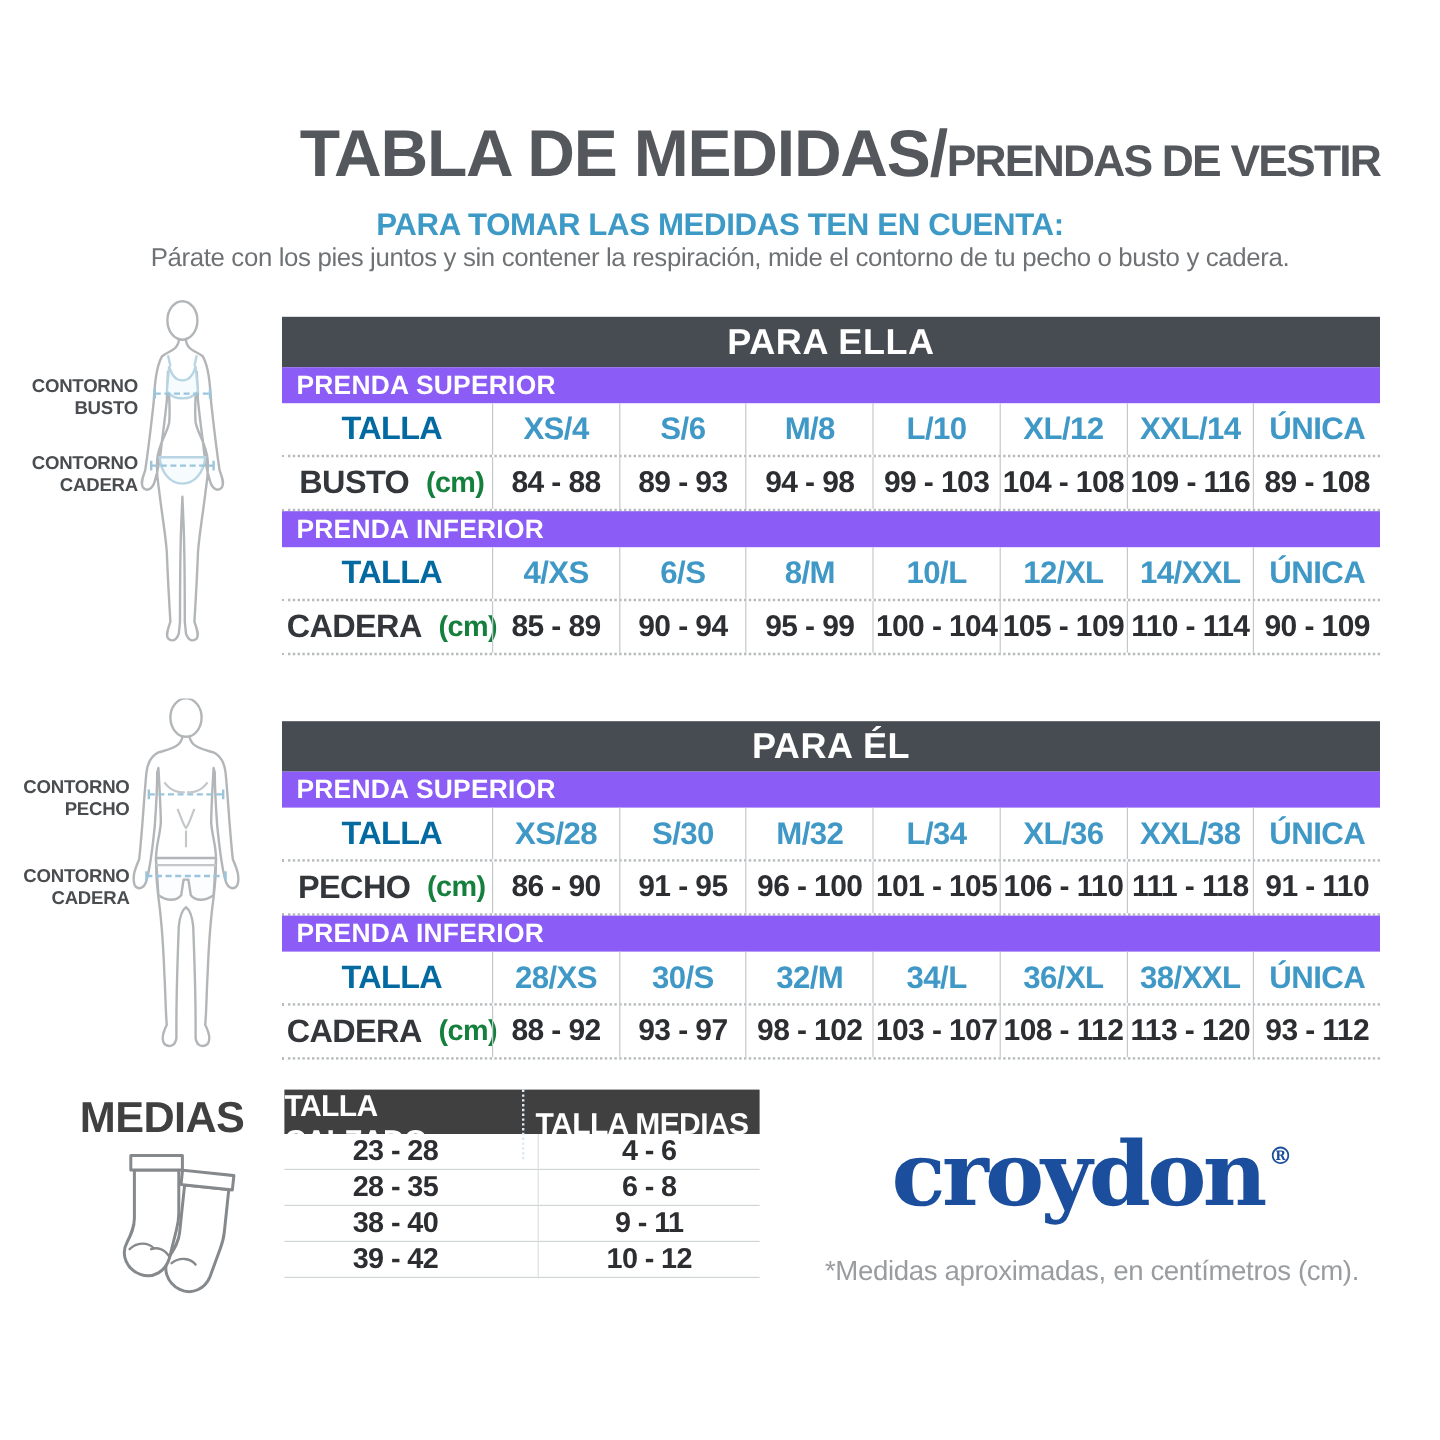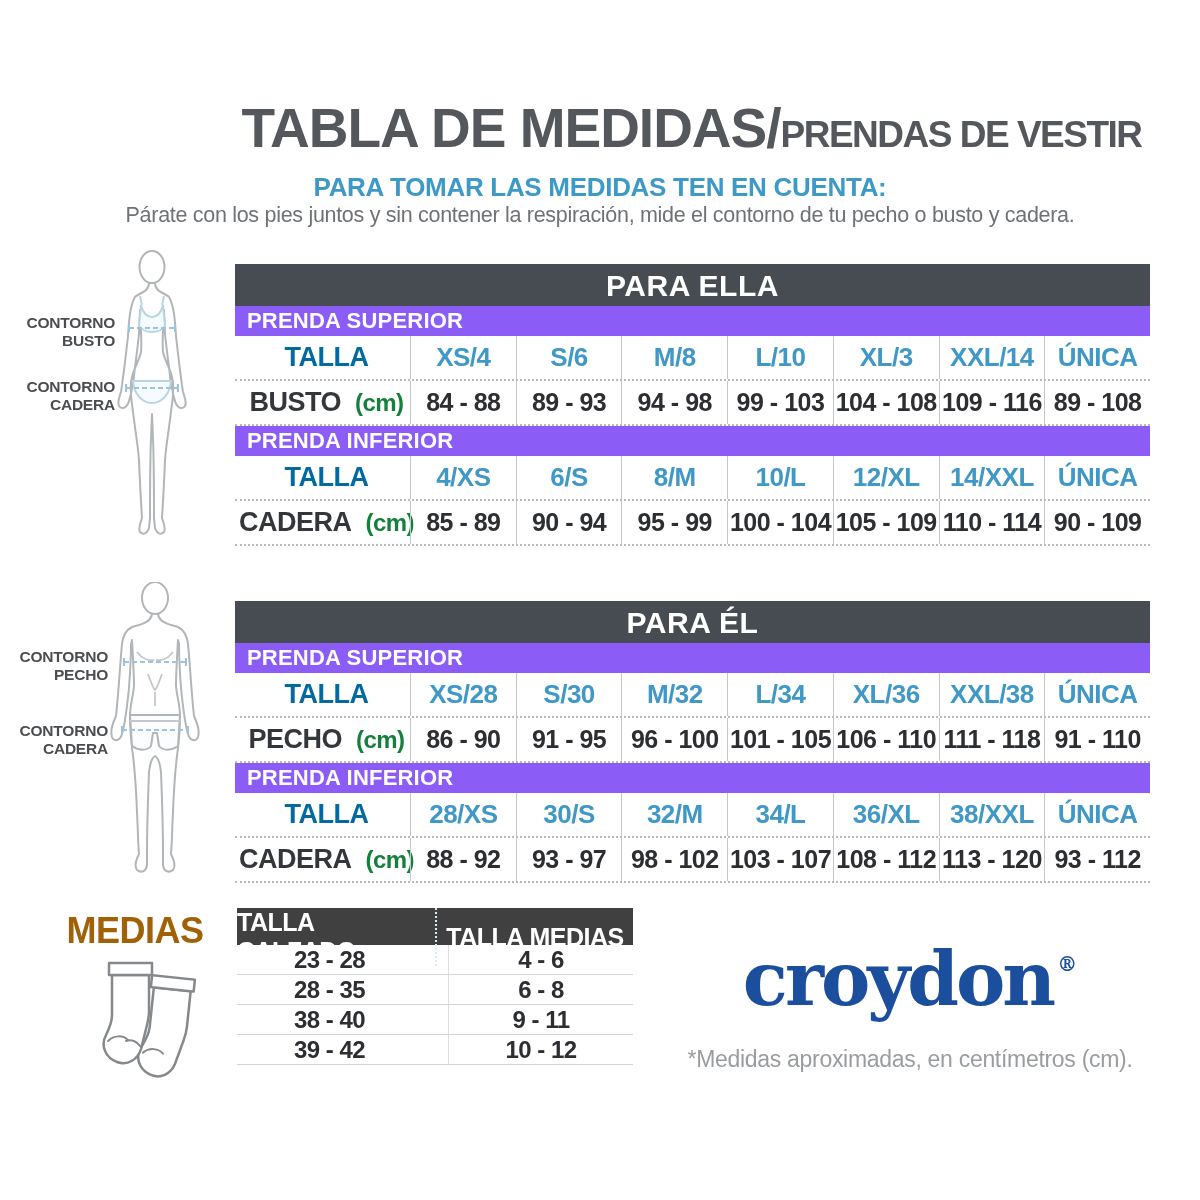--- a/index.html
+++ b/index.html
@@ -1,21 +1,21 @@
 <!DOCTYPE html>
 <html><head>
 <meta charset="utf-8">
 <style>
   html,body{margin:0;padding:0;}
   body{font-family:"Liberation Sans",sans-serif;background:#fff;}
   .page{position:relative;width:1200px;height:1200px;background:#ffffff;overflow:hidden;}
   .abs{position:absolute;}
 
   
-  #title{left:233px;top:96px;width:917px;display:flex;align-items:baseline;justify-content:center;white-space:nowrap;}
+  #title{left:233px;top:96px;width:917px;display:flex;align-items:baseline;justify-content:flex-end;white-space:nowrap;}
   #title .main{font-size:55px;font-weight:bold;color:#54575c;letter-spacing:-1px;}
   #title .sub{font-size:37px;font-weight:bold;color:#54575c;letter-spacing:-1.5px;}
   #subtitle{left:100px;top:172px;width:1000px;text-align:center;font-size:26px;font-weight:bold;color:#3d99c6;white-space:nowrap;letter-spacing:-0.3px;}
   #instruction{left:95px;top:203px;width:1010px;text-align:center;font-size:21.5px;color:#6f7275;white-space:nowrap;letter-spacing:-0.3px;}
 
   
   .size-table{position:absolute;left:235px;width:915px;}
   #table-ella{top:264px;}
   #table-el{top:601px;}
   .bar-dark{height:42px;background:#474c52;color:#ffffff;font-size:30px;font-weight:bold;text-align:center;line-height:43px;letter-spacing:0.5px;}
@@ -26,21 +26,21 @@
   .talla-row{border-bottom:2px dotted #b7bbbd;}
   .value-row{border-bottom:2px dotted #b7bbbd;}
   .label-cell{justify-content:flex-start;padding-left:8px;}
   .talla-label{color:#0369a1;font-size:27px;font-weight:bold;letter-spacing:-0.5px;}
   .size-cell{color:#3f98c6;font-size:26px;font-weight:bold;letter-spacing:-0.5px;}
   .measure-cell .m{color:#33363a;font-size:27px;font-weight:bold;letter-spacing:-0.5px;}
   .measure-cell .u{color:#15803d;font-size:24px;font-weight:bold;margin-left:14px;letter-spacing:-0.5px;}
   .value-cell{color:#2c2e31;font-size:25px;font-weight:bold;letter-spacing:-0.5px;}
 
   
-  #medias-heading{left:50px;top:910px;width:170px;text-align:center;font-size:36px;font-weight:bold;color:#a16207;letter-spacing:-0.5px;}
+  #medias-heading{left:50px;top:910px;width:170px;text-align:center;font-size:36px;font-weight:bold;color:#404040;letter-spacing:-0.5px;}
   #medias-table{left:237px;top:908px;width:396px;}
   .medias-header{display:grid;grid-template-columns:1fr 1fr;height:37px;background:#404040;}
   .medias-header .hc{color:#fff;font-weight:bold;font-size:25px;display:flex;align-items:center;justify-content:center;letter-spacing:-0.5px;}
   .medias-header .hc + .hc{border-left:2px dotted #dcecf5;box-sizing:border-box;}
   .medias-row{display:grid;grid-template-columns:1fr 1fr;height:29px;border-bottom:1.5px solid #d2d5d7;gap:26px;}
   .medias-row .rc{display:flex;align-items:center;justify-content:center;font-size:24px;font-weight:bold;color:#2c2e31;letter-spacing:-0.5px;box-sizing:border-box;}
   .medias-row .rc + .rc{border-left:1.5px solid #dcdfe0;}
 
   
   .contour-label{position:absolute;text-align:right;font-weight:bold;color:#4a4d50;font-size:15.5px;line-height:18px;letter-spacing:-0.2px;}
@@ -216,21 +216,21 @@
 
   <div class="size-table" id="table-ella">
       <div class="bar-dark">PARA ELLA</div>
       <div class="bar-blue">PRENDA SUPERIOR</div>
       <div class="trow talla-row">
         <div class="cell label-cell talla-label">TALLA</div>
         <div class="cell size-cell">XS/4</div>
         <div class="cell size-cell">S/6</div>
         <div class="cell size-cell">M/8</div>
         <div class="cell size-cell">L/10</div>
-        <div class="cell size-cell">XL/3</div>
+        <div class="cell size-cell">XL/12</div>
         <div class="cell size-cell">XXL/14</div>
         <div class="cell size-cell">ÚNICA</div>
       </div>
       <div class="trow value-row">
         <div class="cell label-cell measure-cell">
           <span class="m">BUSTO</span>
           <span class="u">(cm)</span>
         </div>
         <div class="cell value-cell">84 - 88</div>
         <div class="cell value-cell">89 - 93</div>

